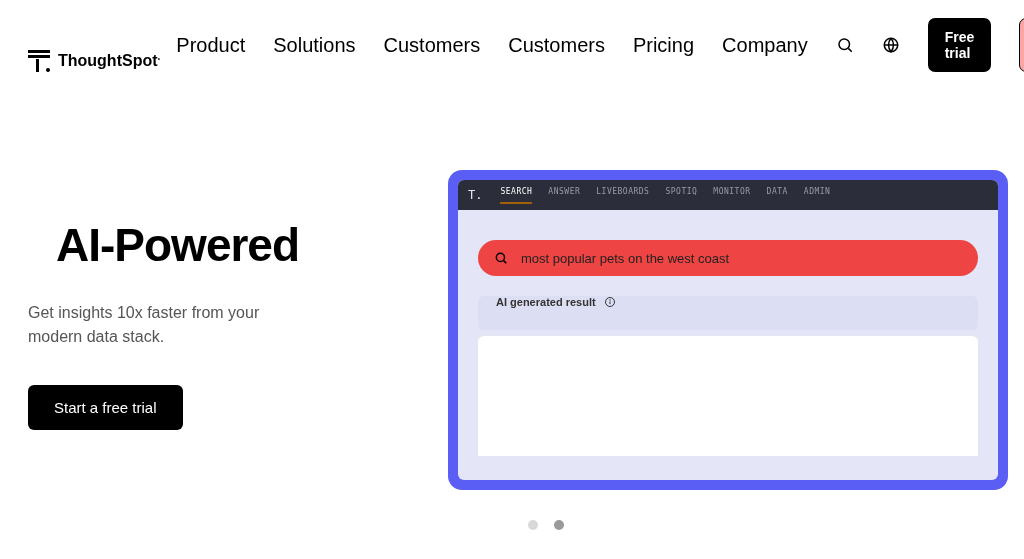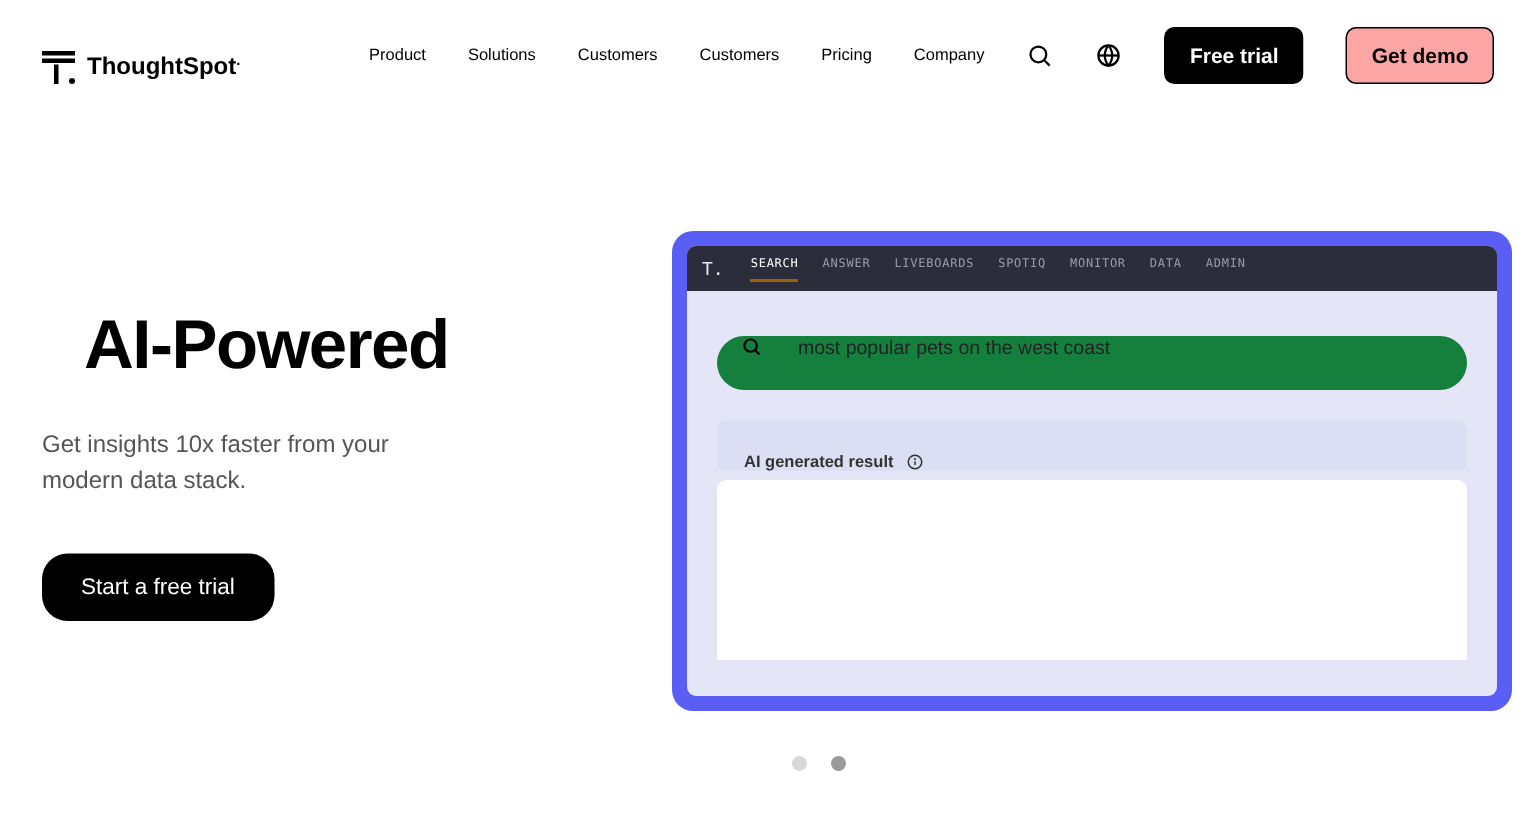--- a/index.html
+++ b/index.html
@@ -36,21 +36,21 @@
 .logo-mark .stem { width:3px; height:13px; background:#000; margin:0 auto; }
 .logo-mark .dot { width:4px; height:4px; background:#000; border-radius:50%; }
 .logo-text::after { content: "."; font-size: 10px; vertical-align: super; }
 .nav {
   display: flex;
   gap: 28px;
   margin-left: auto;
   align-items: center;
 }
 .nav-item {
-  font-size: 11px;
+  font-size: 20px;
   font-weight: 500;
   color: #000;
   cursor: pointer;
 }
 .icon-btn {
   display: flex;
   align-items: center;
   justify-content: center;
   cursor: pointer;
 }
@@ -88,21 +88,21 @@
   color: #555;
   line-height: 1.5;
   margin-bottom: 36px;
   max-width: 280px;
 }
 .hero-cta {
   display: inline-block;
   background: #000;
   color: #fff;
   padding: 14px 26px;
-  border-radius: 17px;
+  border-radius: 6px;
   font-size: 15px;
   font-weight: 500;
   cursor: pointer;
 }
 .hero-right {
   flex: 1;
   position: relative;
 }
 .app-frame {
   background: #5b5ef5;
@@ -147,36 +147,37 @@
   color: #fff;
   border-bottom: 2px solid #a16207;
 }
 .app-body {
   padding: 30px 20px 10px 20px;
   display: flex;
   flex-direction: column;
   gap: 20px;
 }
 .search-bar {
-  background: #15803d;
+  background: #ef4444;
   border-radius: 20px;
   height: 36px;
   display: flex;
+  align-items: center;
   padding: 0 16px;
-  gap: 24px;
+  gap: 13px;
   font-size: 13px;
   color: #222;
   font-weight: 500;
 }
 .result-header {
   background: #dcdef3;
   border-radius: 6px;
   height: 34px;
   display: flex;
-  align-items: flex-end;
+  align-items: flex-start;
   padding: 0 18px;
   gap: 8px;
   font-size: 11px;
   font-weight: 600;
   color: #333;
   margin-bottom: 0;
 }
 .result-body {
   background:#fff;
   height:120px;

